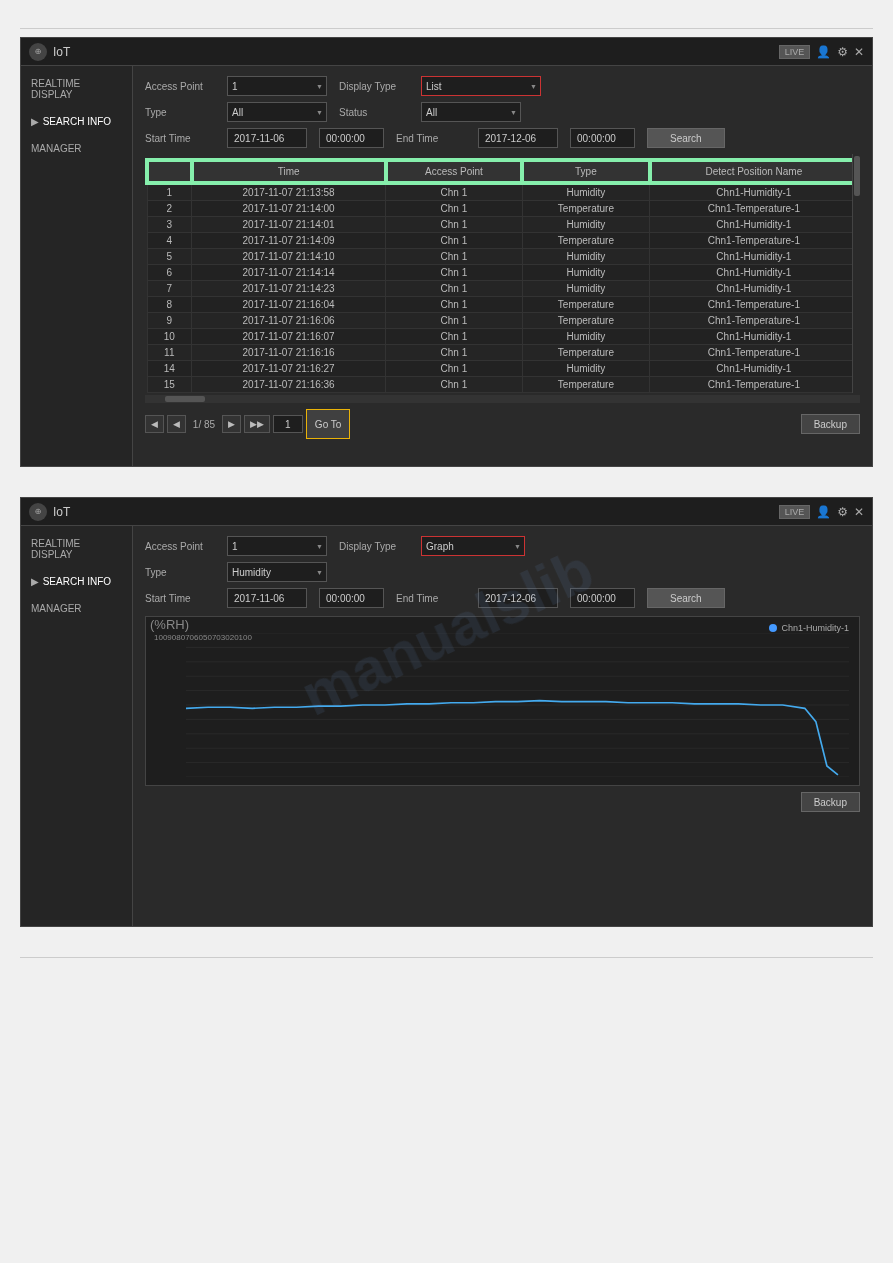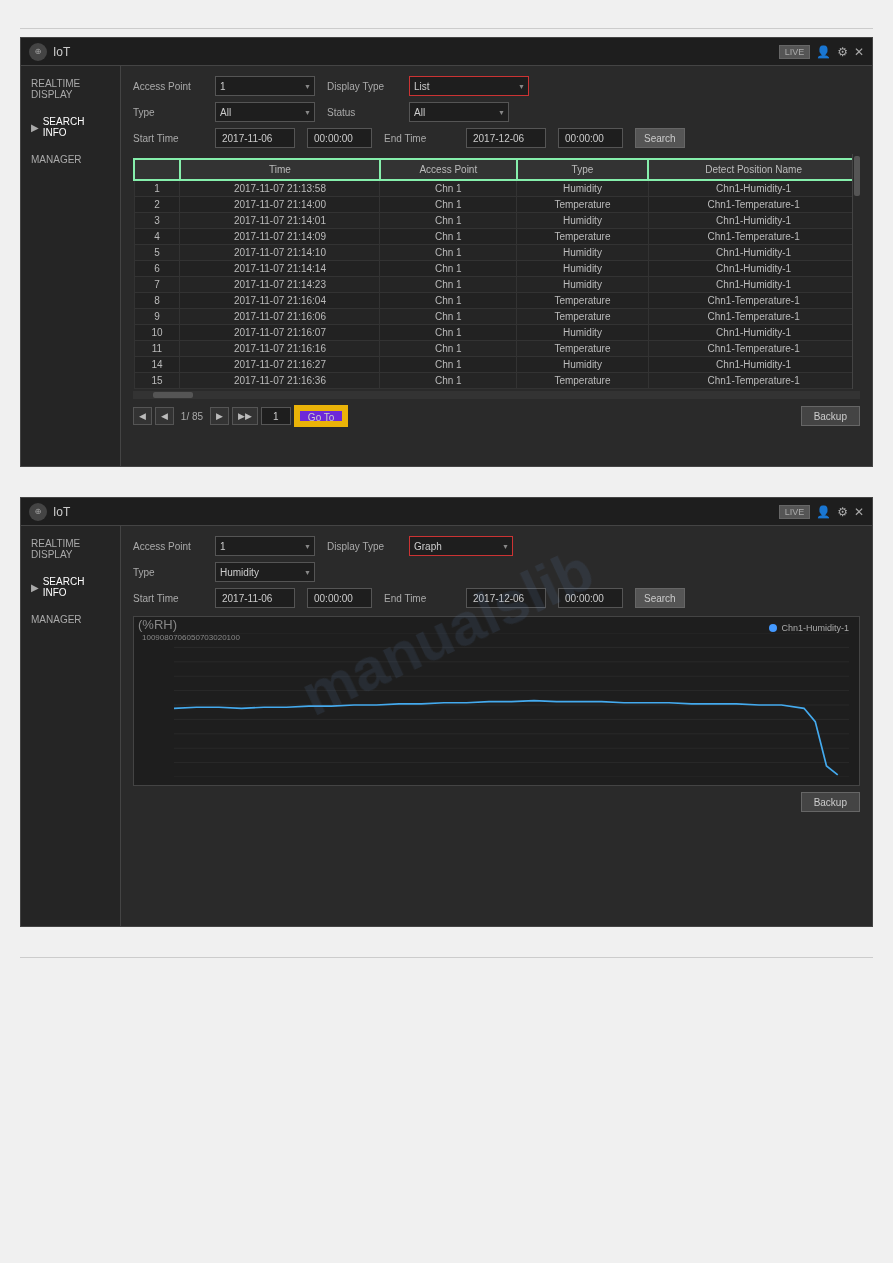--- a/index.html
+++ b/index.html
@@ -80,21 +80,21 @@
       font-size: 12px;
       cursor: pointer;
     }
 
     
     .panel-body {
       display: flex;
     }
 
     .sidebar {
-      width: 100px;
+      width: 112px;
       background: #252525;
       border-right: 1px solid #444;
       padding: 4px 0;
       min-height: 400px;
     }
 
     .sidebar-item {
       padding: 8px 10px;
       color: #aaa;
       font-size: 10px;
@@ -175,39 +175,39 @@
 
     .display-type-select {
       border: 1px solid #cc3333 !important;
     }
 
     .search-btn {
       background: #555;
       border: 1px solid #666;
       color: #ccc;
       font-size: 10px;
-      padding: 2px 8px;
+      padding: 2px 22px;
       height: 20px;
       cursor: pointer;
     }
 
     
     .data-table {
       width: 100%;
       border-collapse: collapse;
       margin-top: 4px;
       font-size: 10px;
     }
 
     .data-table th {
       background: #333;
       color: #bbb;
       padding: 4px 6px;
       text-align: center;
-      border: 2px solid #86efac;
+      border: 4px solid #86efac;
       font-weight: normal;
     }
 
     .data-table td {
       background: #222;
       color: #bbb;
       padding: 2px 6px;
       text-align: center;
       border: 1px solid #333;
     }
@@ -273,26 +273,26 @@
       border: 1px solid #555;
       color: #ccc;
       font-size: 10px;
       padding: 1px 4px;
       height: 18px;
       width: 30px;
       text-align: center;
     }
 
     .goto-btn {
-      background: #6d28d9;
-      border: 6px solid #eab308;
+      background: #404040;
+      border: 1px solid #eab308;
       color: #ccc;
       font-size: 10px;
       padding: 1px 8px;
-      height: 22px;
+      height: 30px;
       cursor: pointer;
     }
 
     .backup-btn {
       background: #444;
       border: 1px solid #666;
       color: #ccc;
       font-size: 10px;
       padding: 2px 12px;
       height: 20px;

